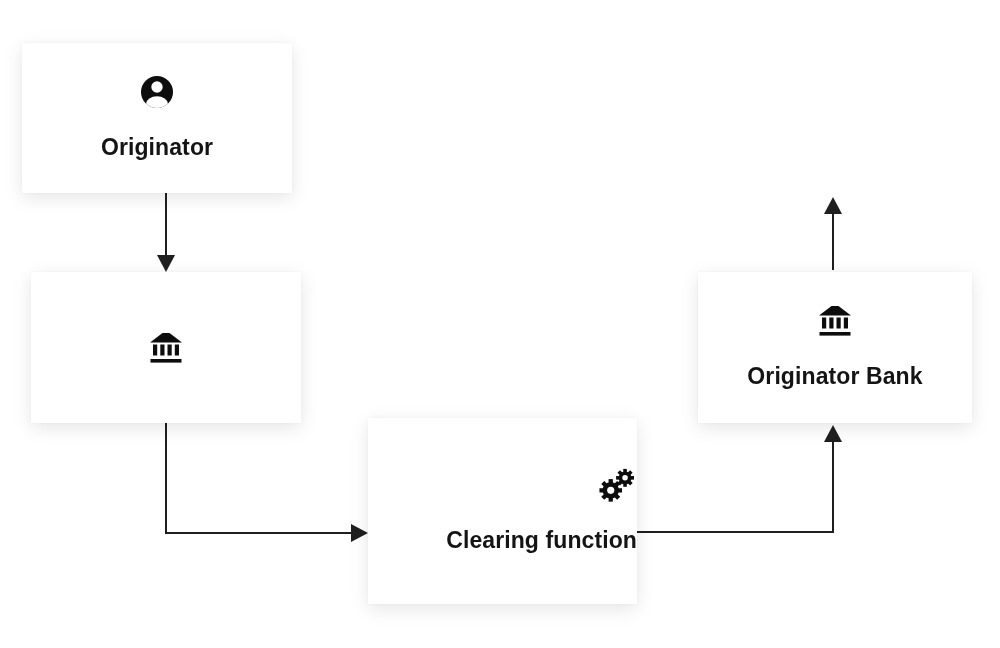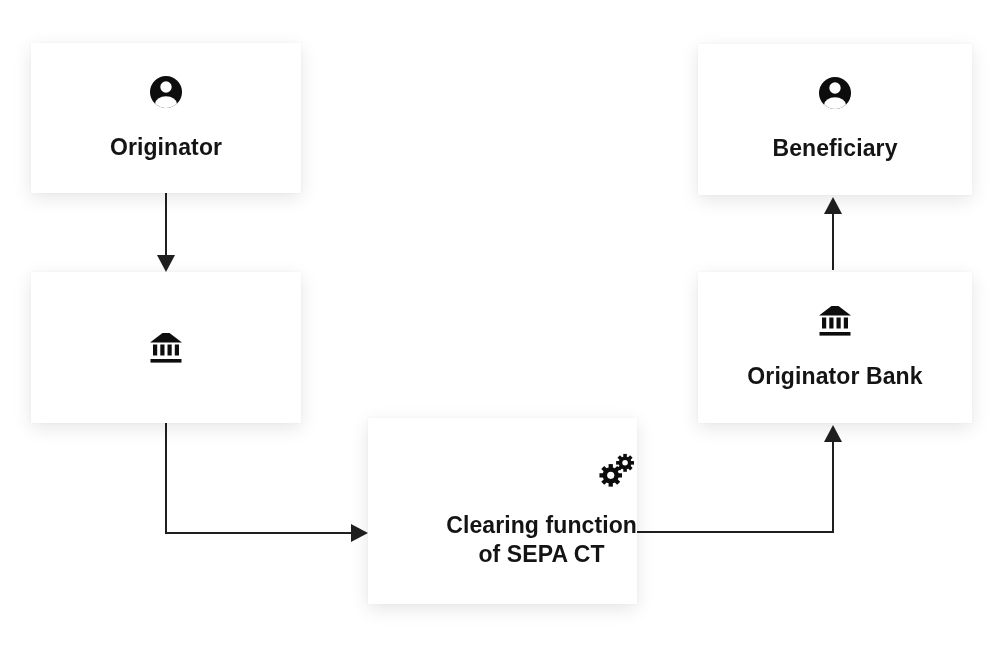--- a/index.html
+++ b/index.html
@@ -23,21 +23,21 @@
     display:flex;flex-direction:column;align-items:center;justify-content:center;
     gap:24px;
     z-index:2;
   }
   .node .label{
     font-size:23px;font-weight:700;color:var(--text);
     text-align:center;line-height:29px;letter-spacing:0.1px;
     white-space:nowrap;
   }
   .node .icon{display:block;height:34px;}
-  #node-originator      {left:31px;  top:43px;  width:270px; height:150px;}
+  #node-originator      {left:22px;  top:43px;  width:270px; height:150px;}
   #node-originator-bank {left:31px;  top:272px; width:270px; height:151px;}
   #node-clearing        {left:368px; top:418px; width:269px; height:186px;align-items:flex-end;}
   #node-beneficiary     {left:698px; top:44px;  width:274px; height:151px;}
   #node-beneficiary-bank{left:698px; top:272px; width:274px; height:151px;}
   .arrows{position:absolute;left:0;top:0;width:1000px;height:648px;z-index:1;}
   .arrows path{stroke:var(--line);stroke-width:2;fill:none;}
   .arrows polygon{fill:var(--line);stroke:none;}
   .icon .ink{fill:#0d0d0d;}
   .icon .paper{fill:#ffffff;}
 </style>
@@ -123,34 +123,23 @@
           <rect x="-2.4" y="-12.6" width="4.8" height="7" transform="rotate(225)"></rect>
           <rect x="-2.4" y="-12.6" width="4.8" height="7" transform="rotate(270)"></rect>
           <rect x="-2.4" y="-12.6" width="4.8" height="7" transform="rotate(315)"></rect>
           <circle cx="0" cy="0" r="9.2"></circle>
         </g>
         <circle class="paper" cx="0" cy="0" r="4"></circle>
       </g>
     </svg>
     <div class="label">
       <div>Clearing function</div>
-      <div>of SEPA CT</div>
     </div>
   </div>
 
-  <div class="node" id="node-beneficiary">
-    <svg class="icon" width="34" height="34" viewBox="0 0 34 34">
-      <circle class="ink" cx="17" cy="17" r="16"></circle>
-      <g clip-path="url(#person-clip)">
-        <circle class="paper" cx="17" cy="12" r="5.7"></circle>
-        <ellipse class="paper" cx="17" cy="28.5" rx="10.8" ry="7.2"></ellipse>
-      </g>
-    </svg>
-    <div class="label">Beneficiary</div>
-  </div>
 
   <div class="node" id="node-beneficiary-bank">
     <svg class="icon" width="34" height="32" viewBox="0 0 34 32">
       <polygon class="ink" points="13.5,1 20.5,1 33,10.5 1,10.5"></polygon>
       <rect class="ink" x="4.0" y="12.5" width="4.2" height="11"></rect>
       <rect class="ink" x="11.3" y="12.5" width="4.2" height="11"></rect>
       <rect class="ink" x="18.5" y="12.5" width="4.2" height="11"></rect>
       <rect class="ink" x="25.8" y="12.5" width="4.2" height="11"></rect>
       <rect class="ink" x="1.5" y="27" width="31" height="3.6"></rect>
     </svg>

